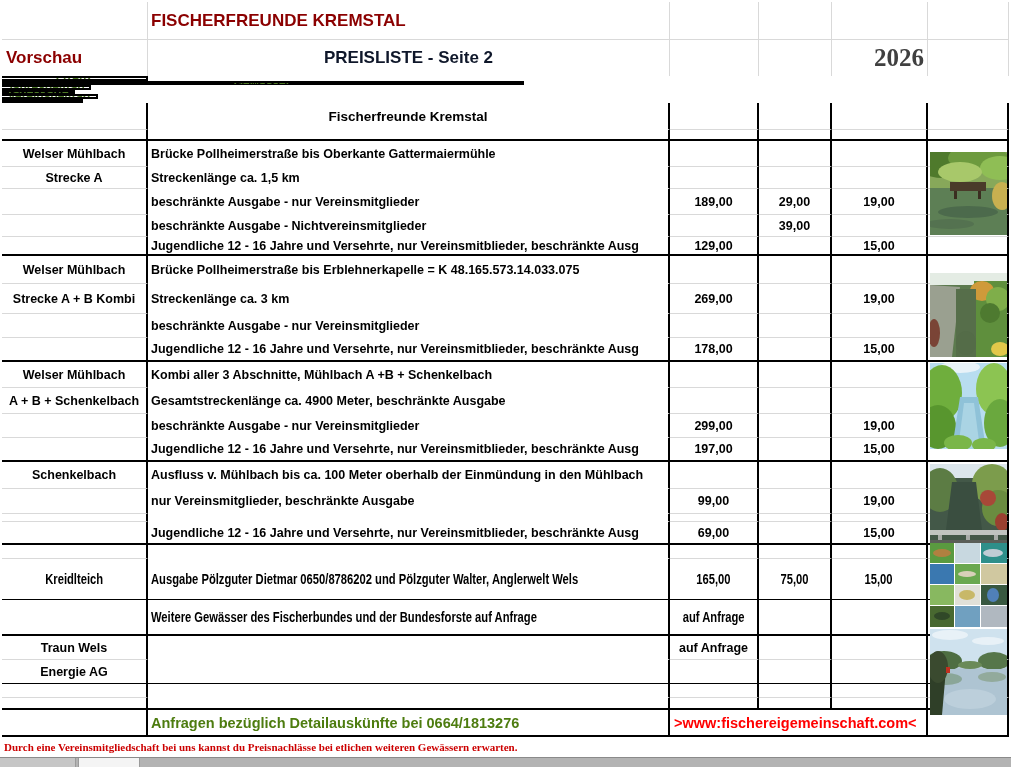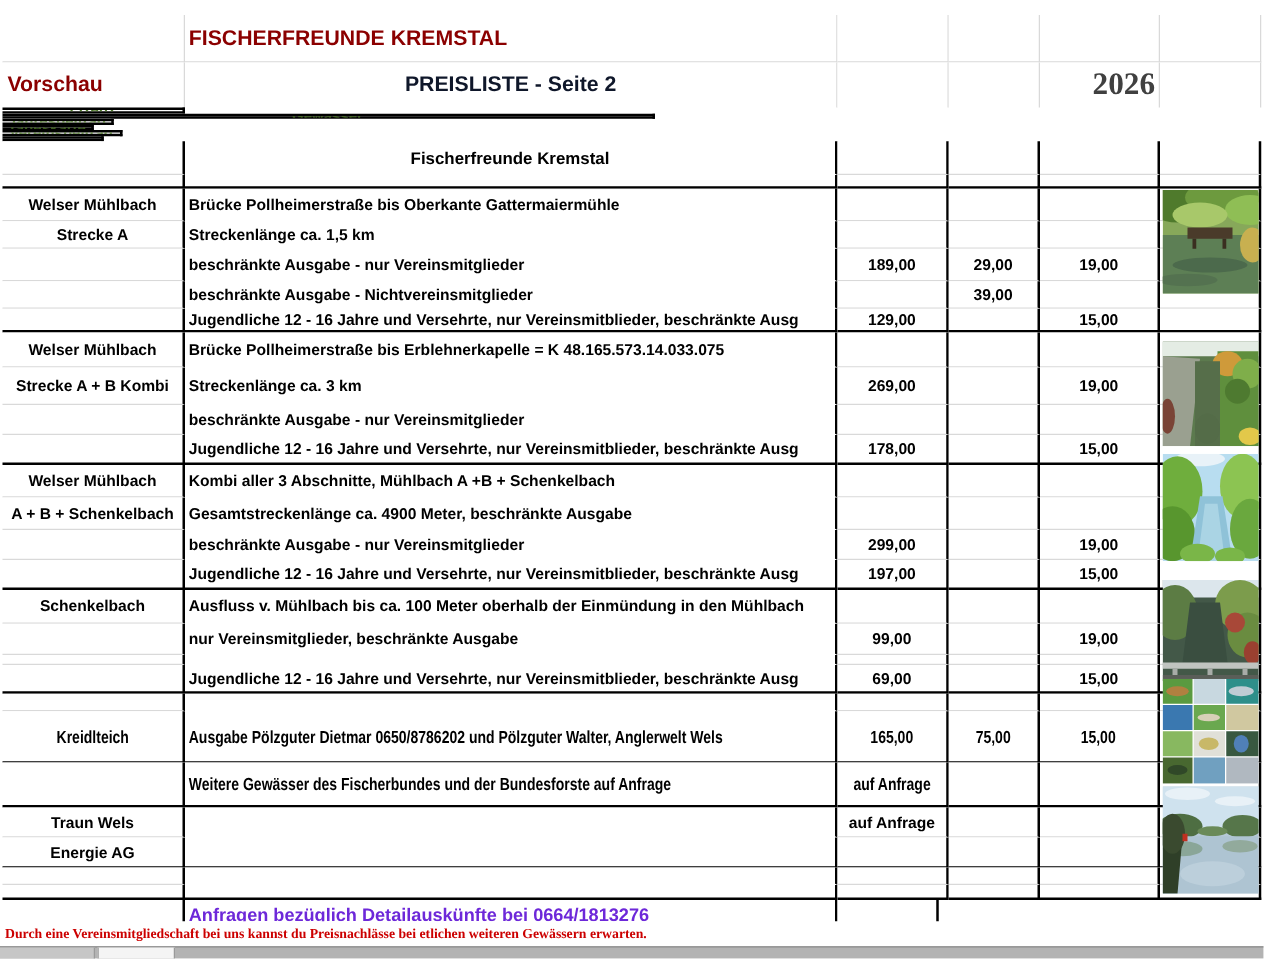--- a/index.html
+++ b/index.html
@@ -1,20 +1,20 @@
 <!DOCTYPE html>
 <html><head>
 <meta charset="utf-8">
 <style>
   html,body{margin:0;padding:0;background:#fff;}
   #app{
     position:relative;width:1011px;height:767px;background:#fff;overflow:hidden;
     font-family:"Liberation Sans","DejaVu Sans",sans-serif;
   }
-  #sheet{position:absolute;left:2px;top:12px;width:1009px;}
+  #sheet{position:absolute;left:2px;top:2px;width:1009px;}
   .row{display:flex;}
   .cell{
     box-sizing:border-box;height:100%;overflow:hidden;white-space:nowrap;
     font-weight:bold;font-size:12.5px;color:#000;display:flex;align-items:center;
     border-right:2px solid #000;border-bottom:1px solid #d9d9d9;background:#fff;
   }
   .w1{width:146px}.w2{width:522px}.w3{width:89px}.w4{width:73px}.w5{width:96px}
   .w6{width:81px}
   .c1{justify-content:center;}
   .c2{padding:0 3px;border-bottom-color:transparent;}
@@ -37,21 +37,21 @@
   .subtitle{color:#0f172a;font-size:17px;justify-content:center;}
   .vorschau{color:#8b0000;font-size:17px;justify-content:flex-start;padding-left:4px;}
   .year{
     color:#404040;font-family:"Liberation Serif","DejaVu Serif",serif;
     font-size:25px;font-weight:normal;justify-content:flex-end;padding-right:3px;
   }
   .group .cell.c2{justify-content:center;font-size:13.5px;}
   .cnd{display:inline-block;transform:scaleX(0.8);transform-origin:0 50%;font-size:14px;}
   .cndc{display:inline-block;transform:scaleX(0.8);transform-origin:50% 50%;font-size:14px;}
   .footRow .cell{border-bottom:2px solid #000;}
-  .foot-green{color:#6d28d9;font-size:14.5px;}
+  .foot-green{color:#4d7c0f;font-size:14.5px;}
   .foot-red{
     box-sizing:border-box;width:258px;border-right:2px solid #000;border-bottom:2px solid #000;
     display:flex;align-items:center;padding-left:4px;color:#ff0000;font-weight:bold;font-size:14.5px;background:#fff;
   }
   #notice{
     position:absolute;left:0;top:737px;width:1011px;height:20px;display:flex;align-items:center;
     padding-left:4px;box-sizing:border-box;color:#cc0000;font-weight:bold;font-size:11px;background:#fff;font-family:Liberation Serif, serif;
   }
   #tabstrip{
     position:absolute;left:0;top:757px;width:1011px;height:10px;background:#b3b3b3;
@@ -315,20 +315,21 @@
           <div class="cell w3 c3"></div>
           <div class="cell w4 c4"></div>
           <div class="cell w5 c5"></div>
           <div class="cell w6 c6"></div>
         </div>
         <div class="row footRow" style="height: 27px;">
           <div class="cell w1 c1"></div>
           <div class="cell w2 c2">
             <span class="foot-green">Anfragen bezüglich Detailauskünfte bei 0664/1813276</span>
           </div>
+          <div class="foot-red">&gt;www:fischereigemeinschaft.com&lt;</div>
           <div class="cell w6 c6"></div>
         </div>
       </div>
   </div>
 
   <div class="photo" style="top:152px;height:83px;" aria-label="Stream under green trees with wooden dock">
     <svg viewBox="0 0 77 83" preserveAspectRatio="none">
       <rect width="77" height="83" fill="#87a85a"></rect>
       <rect y="36" width="77" height="47" fill="#5d7f55"></rect>
       <ellipse cx="12" cy="10" rx="26" ry="16" fill="#4f7a2c"></ellipse>

